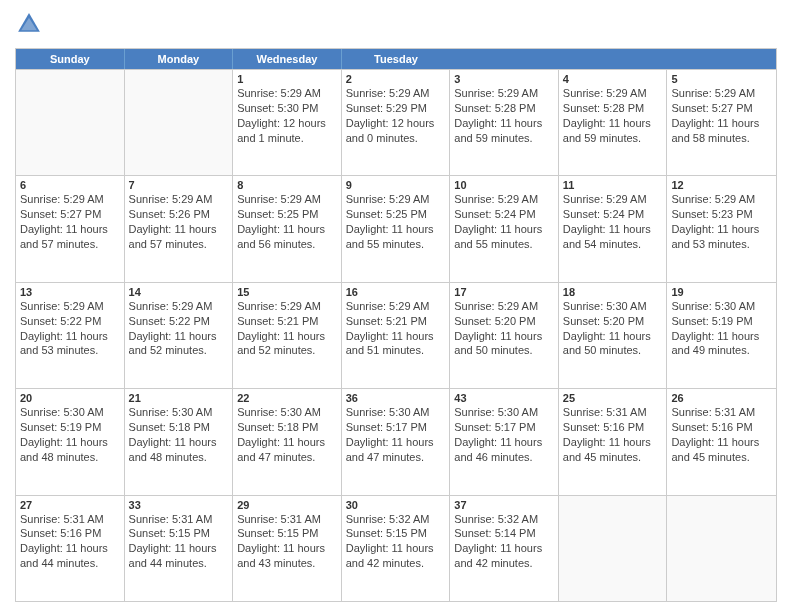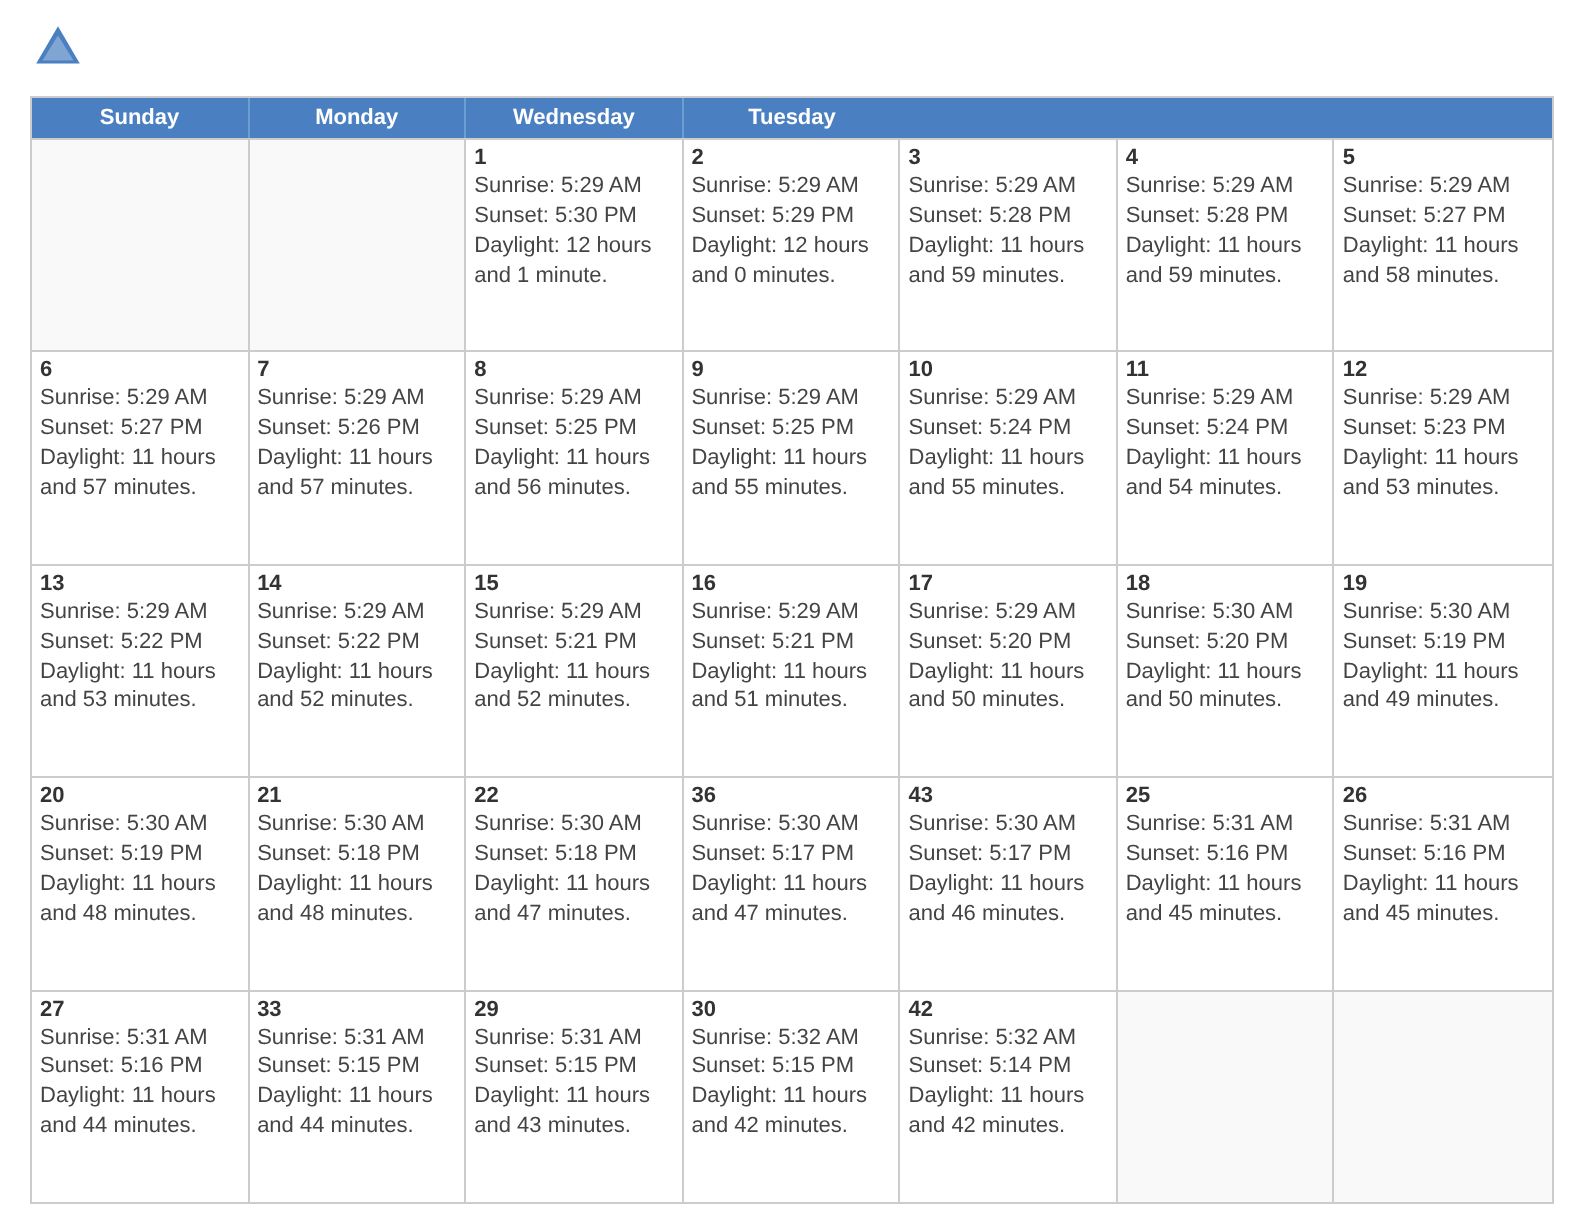--- a/index.html
+++ b/index.html
@@ -354,21 +354,21 @@
 and 43 minutes.</div>
           </div>
           <div class="cal-cell">
             <span class="day-num">30</span>
             <div class="cell-text" style="white-space: pre-line;">Sunrise: 5:32 AM
 Sunset: 5:15 PM
 Daylight: 11 hours
 and 42 minutes.</div>
           </div>
           <div class="cal-cell">
-            <span class="day-num">42</span>
+            <span class="day-num">37</span>
             <div class="cell-text" style="white-space: pre-line;">Sunrise: 5:32 AM
 Sunset: 5:14 PM
 Daylight: 11 hours
 and 42 minutes.</div>
           </div>
           <div class="cal-cell empty"></div>
           <div class="cal-cell empty"></div>
         </div>
       </div>
   </div>

